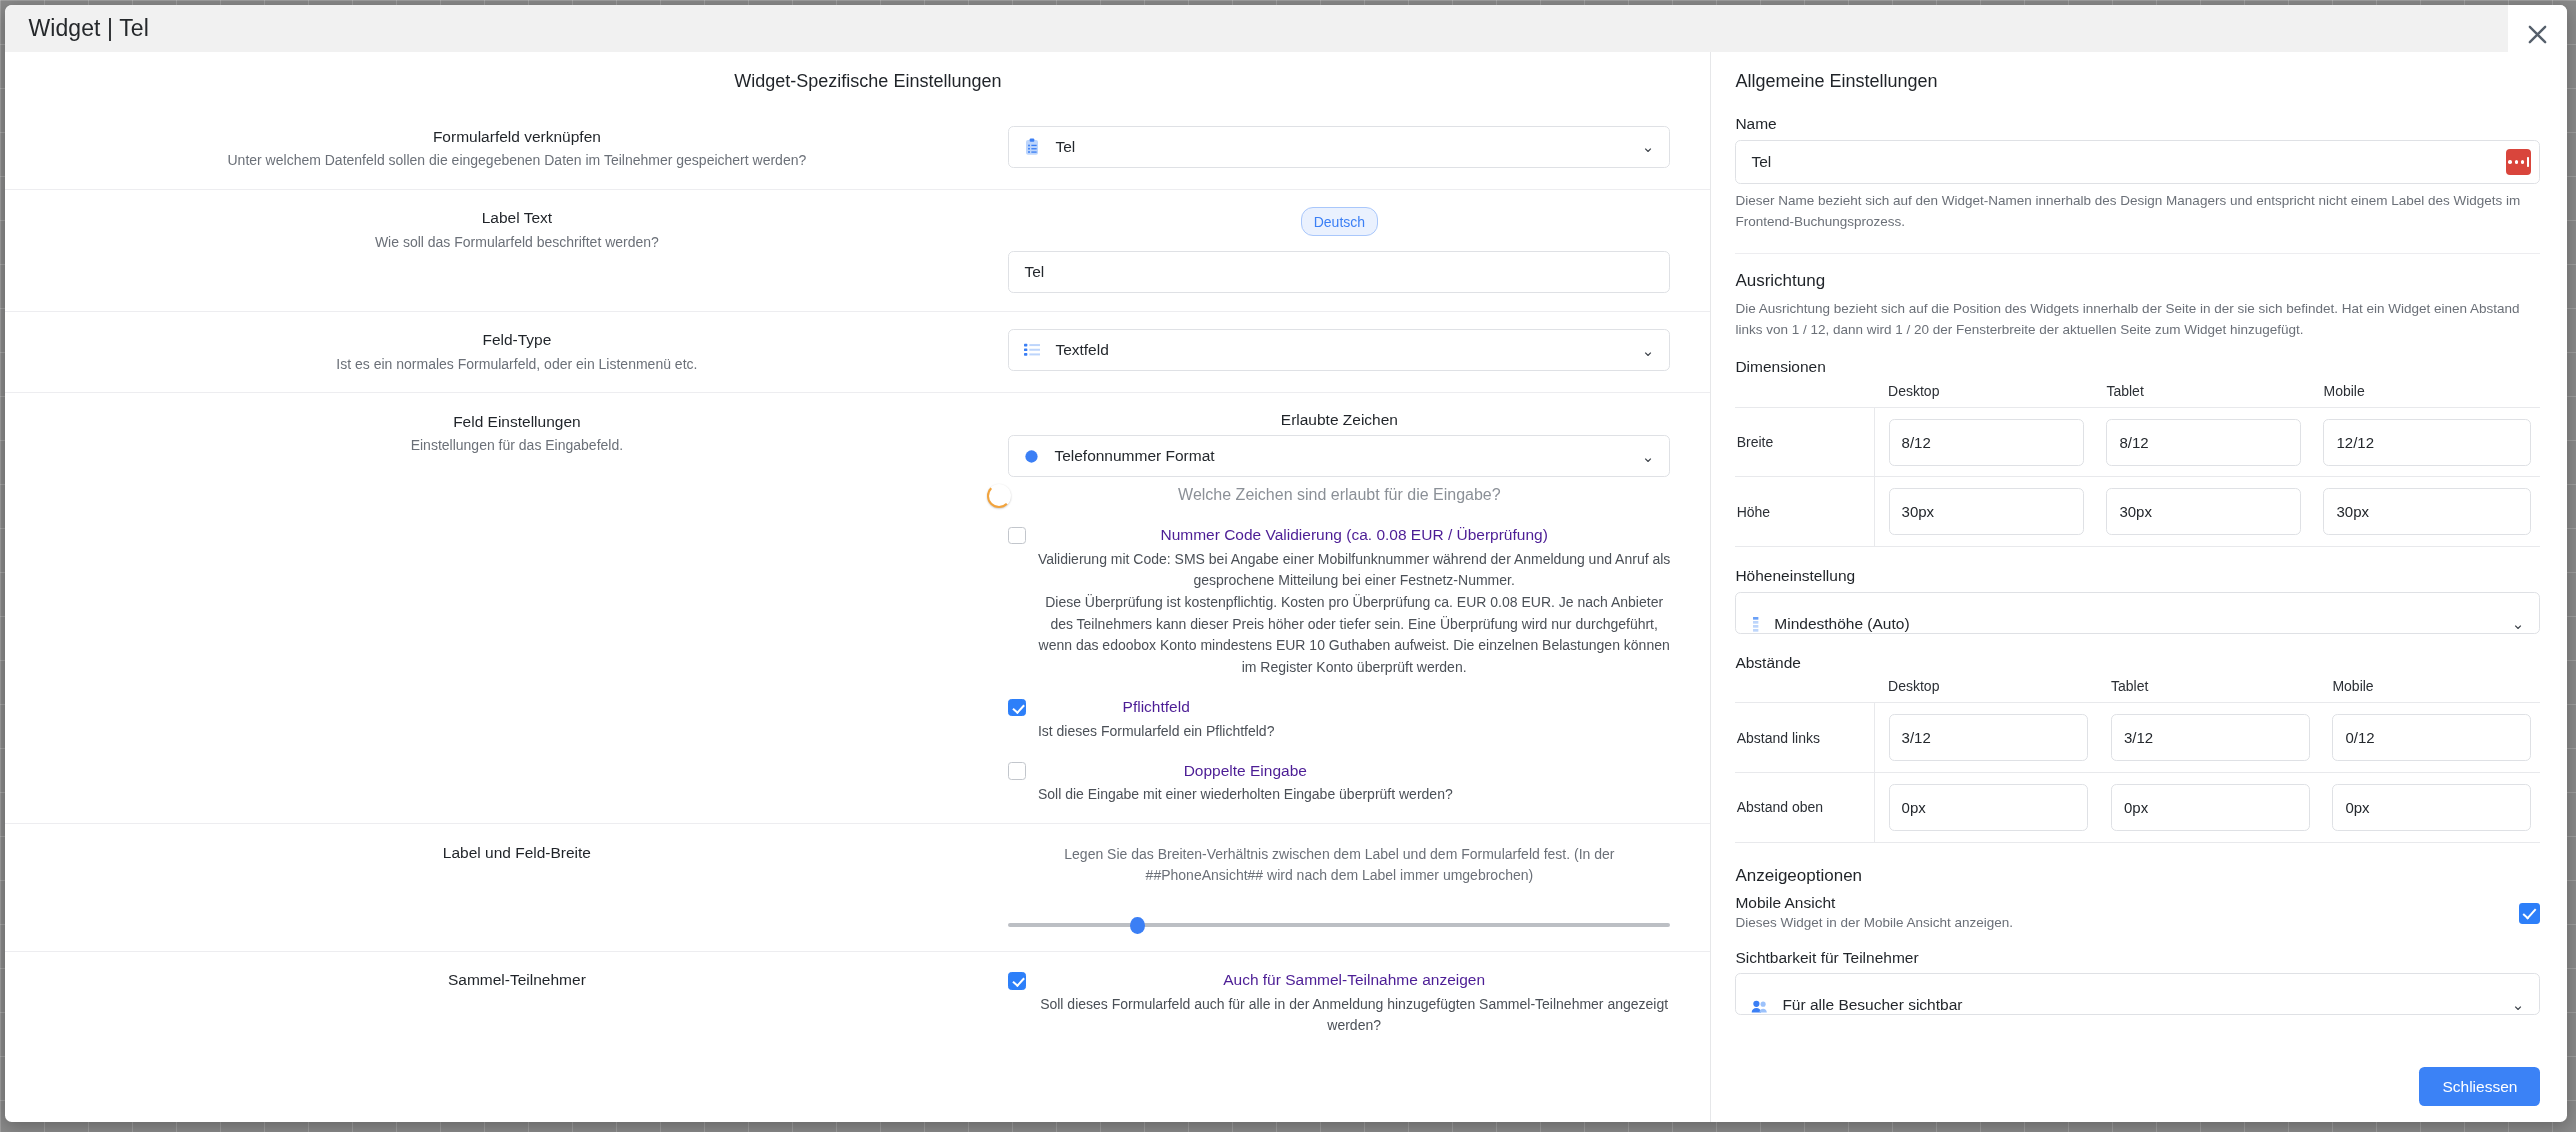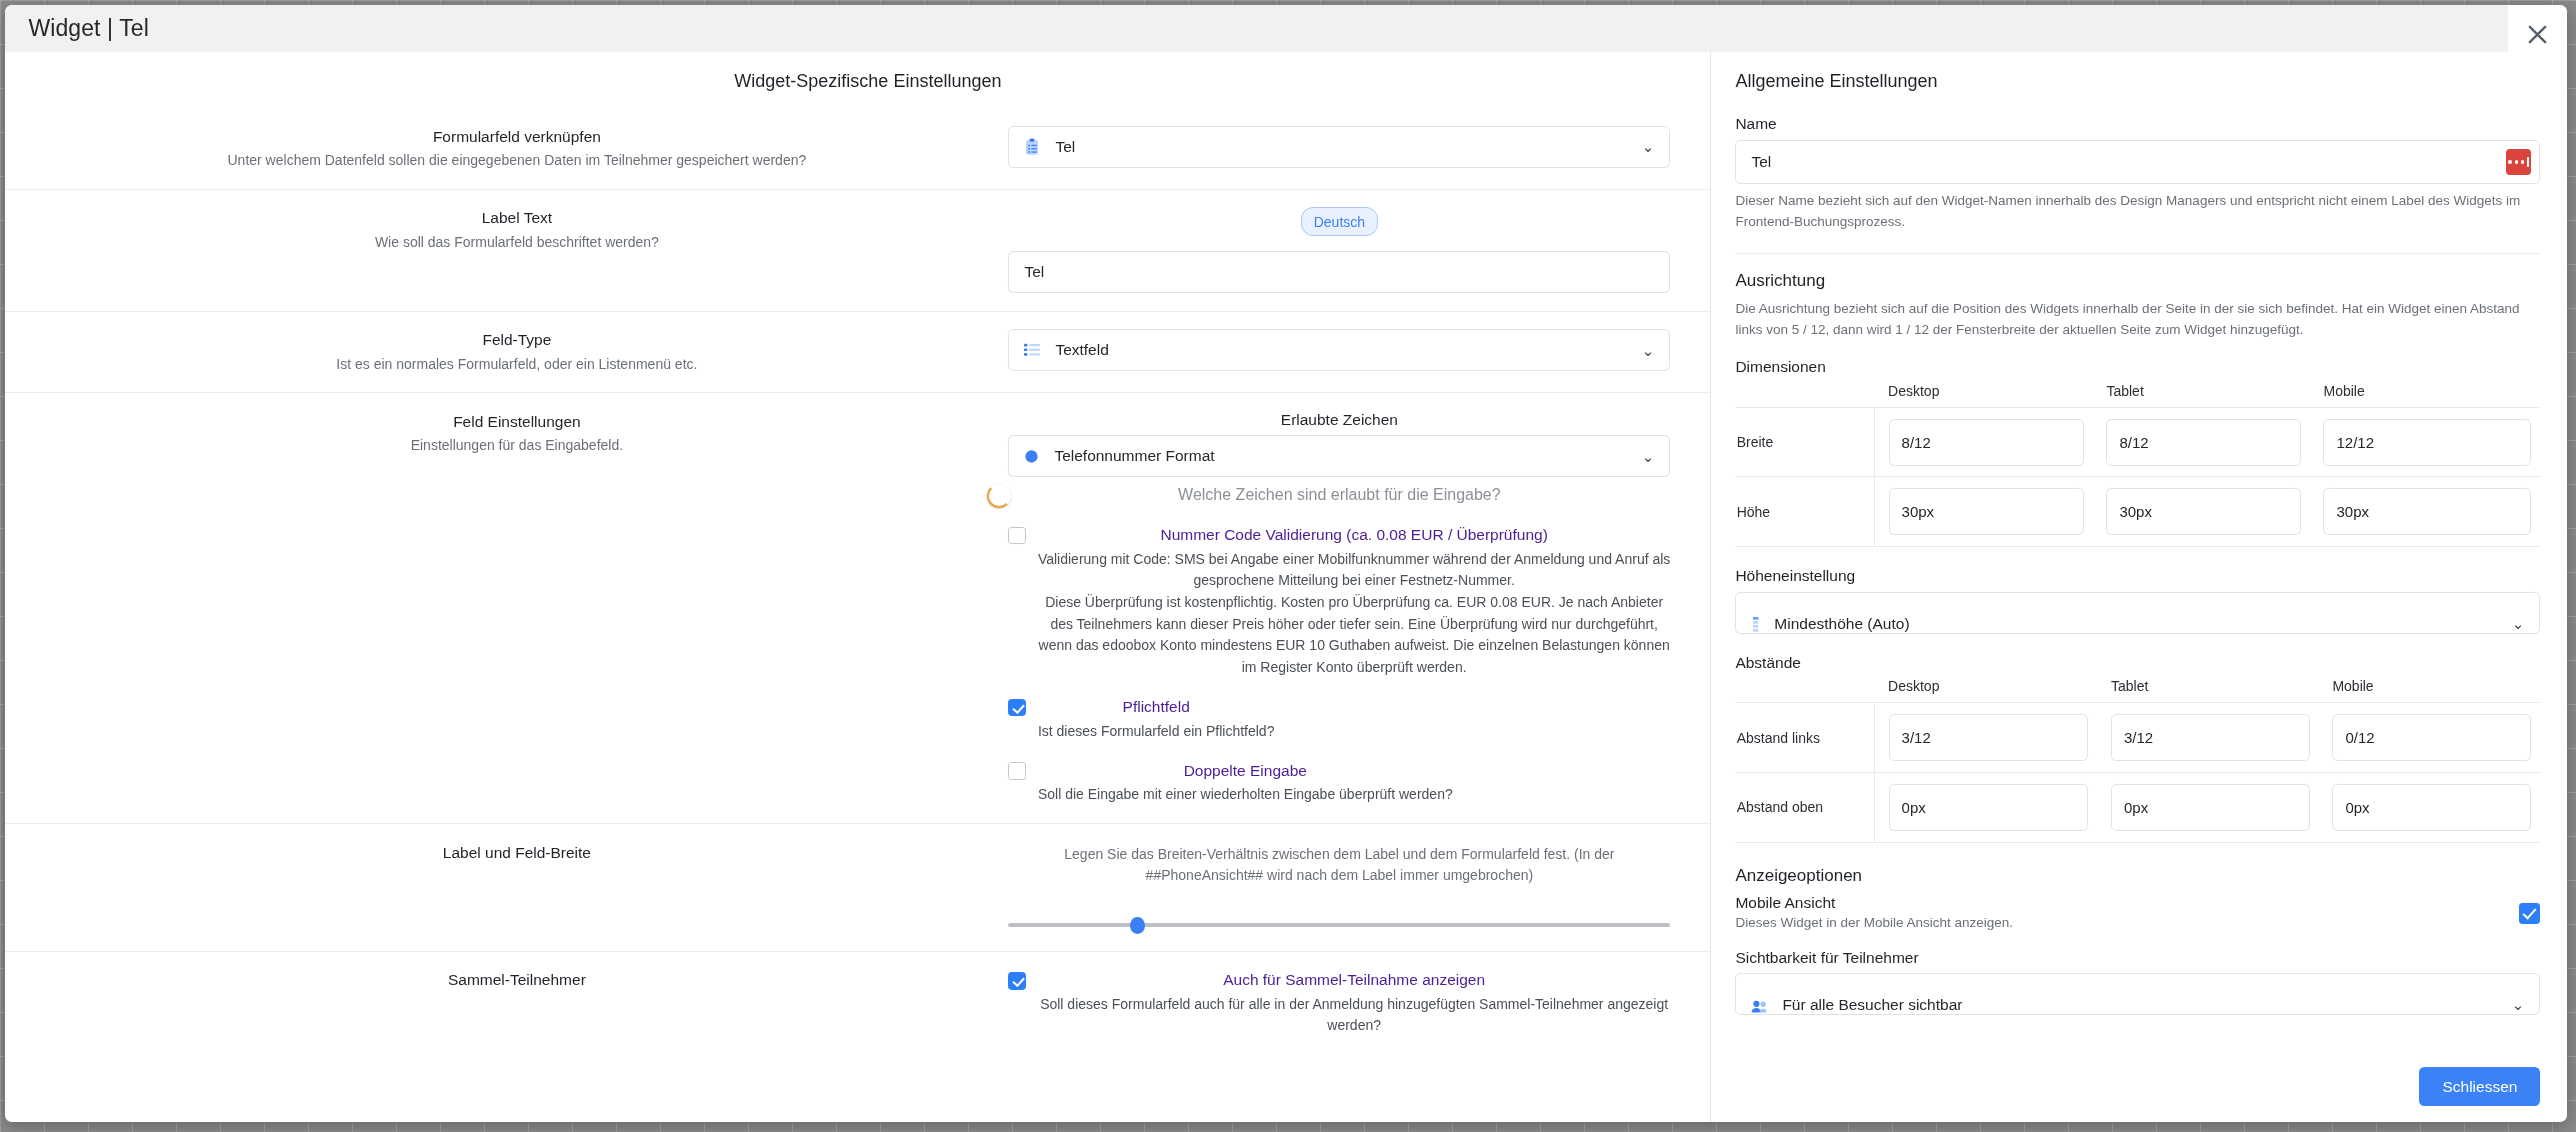--- a/index.html
+++ b/index.html
@@ -317,21 +317,21 @@
                 <b></b>
             </span>
           </div>
           <div class="desc">Dieser Name bezieht sich auf den Widget-Namen innerhalb des Design Managers und entspricht nicht einem Label des Widgets im Frontend-Buchungsprozess.</div>
         </div>
 
         <div class="rp-div"></div>
 
         <div style="margin-top:17.5px">
           <div class="grp-title">Ausrichtung</div>
-          <div class="desc" style="margin-top:2.7px">Die Ausrichtung bezieht sich auf die Position des Widgets innerhalb der Seite in der sie sich befindet. Hat ein Widget einen Abstand links von 5 / 12, dann wird 1 / 12 der Fensterbreite der aktuellen Seite zum Widget hinzugefügt.</div>
+          <div class="desc" style="margin-top:2.7px">Die Ausrichtung bezieht sich auf die Position des Widgets innerhalb der Seite in der sie sich befindet. Hat ein Widget einen Abstand links von 1 / 12, dann wird 1 / 20 der Fensterbreite der aktuellen Seite zum Widget hinzugefügt.</div>
         </div>
 
         <div style="margin-top:17.5px">
           <div class="sm-title">Dimensionen</div>
           <table class="dim">
             <tbody>
                 <tr>
               <th class="corner"></th>
               <th>Desktop</th>
               <th>Tablet</th>

